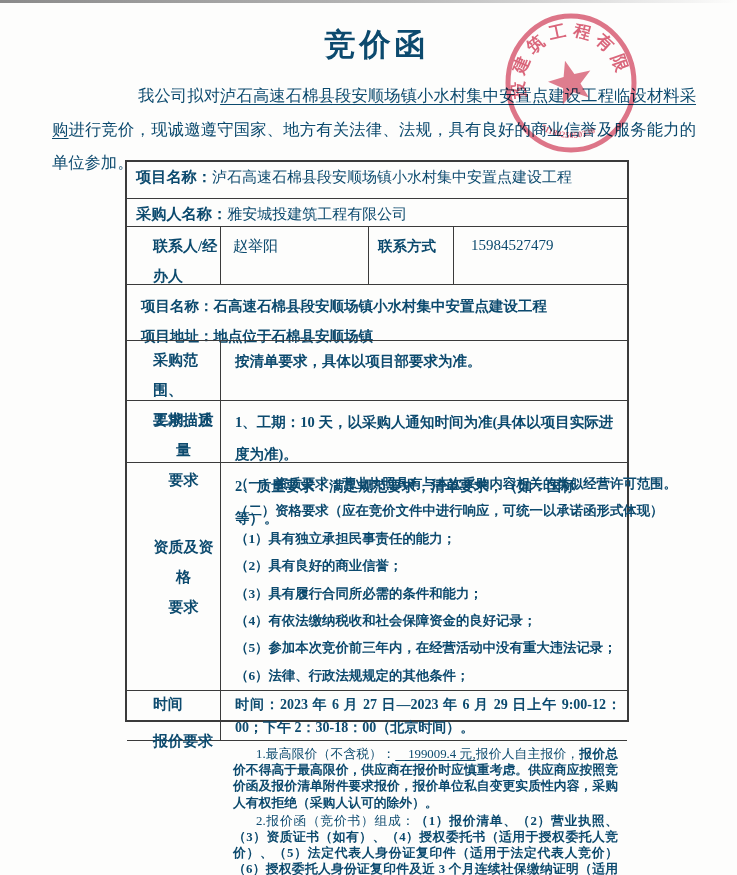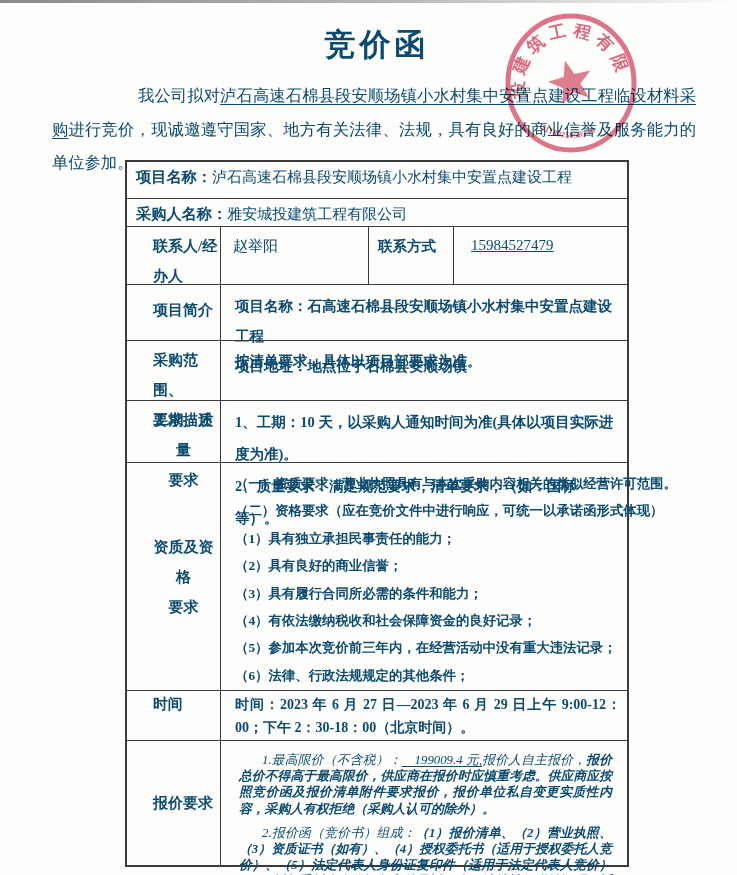--- a/index.html
+++ b/index.html
@@ -8,48 +8,48 @@
   .scan-edge-top{position:absolute;left:0;top:0;width:737px;height:3px;
         background:linear-gradient(to right,#8a8a8a 0%,#b9b9b9 55%,#e6e6e6 85%,transparent 100%);}
   .title{position:absolute;left:125px;top:24px;width:504px;text-align:center;
         font-size:31px;font-weight:bold;letter-spacing:4px;}
   .intro{position:absolute;left:52px;top:79px;width:644px;margin:0;
         font-size:16.3px;line-height:33.5px;text-align:justify;text-indent:86px;}
   .intro u{text-underline-offset:3px;}
   .stamp{position:absolute;left:495px;top:4px;width:152px;height:158px;
         opacity:.82;mix-blend-mode:multiply;pointer-events:none;}
   
-  .tbl{position:absolute;left:125px;top:160px;width:504px;height:707px;
+  .tbl{position:absolute;left:125px;top:160px;width:504px;height:562px;
         box-sizing:border-box;border:2px solid #3b3b3b;display:flex;flex-direction:column;}
   .row{display:flex;box-sizing:border-box;flex:0 0 auto;}
   .row+.row{border-top:1.6px solid #3b3b3b;}
   .r1{height:36px}.r2{height:28px}.r3{height:58px}.r4{height:56px}.r5{height:60px}
   .r6{height:62px}.r7{height:228px}.r8{height:50px}.r9{flex:1 1 auto;min-height:0;}
   .fullcell{flex:1;padding:5px 10px 0 9px;font-size:15px;}
   .fullcell b{font-size:15.2px;}
   .lbl{width:74px;flex:0 0 74px;box-sizing:border-box;border-right:1.6px solid #3b3b3b;
         font-weight:bold;font-size:15px;line-height:30px;padding:4px 2px 0 6px;margin-left:20px;}
   .lbl .l2c{text-align:center;}
   .lbl.vcenter{display:flex;flex-direction:column;justify-content:center;padding-top:0;}
   .lbl.hcenter{text-align:center;padding-left:2px;}
   .val{flex:1;box-sizing:border-box;padding:0 10px 0 14px;font-size:14.5px;}
   
   .c2{width:148px;flex:0 0 148px;box-sizing:border-box;border-right:1.6px solid #3b3b3b;
         padding:10px 4px 0 12px;font-size:15px;}
   .c3{width:85px;flex:0 0 85px;box-sizing:border-box;border-right:1.6px solid #3b3b3b;
         padding:10px 0 0 9px;font-weight:bold;font-size:14.5px;}
-  .c4{flex:1;padding:10px 0 0 17px;font-size:15px;text-decoration:underline;}
+  .c4{flex:1;padding:10px 0 0 17px;font-size:15px;}
   .v4{padding-top:6px;line-height:30px;font-weight:bold;}
   .v5{padding-top:11px;font-weight:bold;}
   .v6{padding-top:5px;line-height:32px;font-weight:bold;}
   .v7{padding-top:7px;font-size:13.4px;}
   .v7 .qline{line-height:27.4px;white-space:nowrap;font-weight:bold;}
   .v8{padding-top:2px;font-size:14px;font-weight:bold;line-height:23px;text-align:justify;padding-right:6px;}
   .v9{padding:3px 7px 0 10px;font-size:12.8px;line-height:16.2px;text-align:justify;}
-  .v9 p{margin:8px;text-indent:1.8em;font-style:italic;}
+  .v9 p{margin:2px;text-indent:1.8em;}
   .v9 u{white-space:pre-wrap;text-underline-offset:2px;}
   .lbl8{line-height:24px;padding-top:1px;font-size:14.8px;}
 </style>
 </head>
 <body>
 
 <div class="page">
   <div class="scan-edge-top"></div>
 
   <div class="title">竞价函</div>
@@ -85,21 +85,20 @@
       <div class="lbl">
         <div>联系人/经</div>
         <div>办人</div>
       </div>
       <div class="c2">赵举阳</div>
       <div class="c3">联系方式</div>
       <div class="c4">15984527479</div>
     </div>
 
     <div class="row r4">
-      <div class="lbl" style="padding-top:10px;">项目简介</div>
       <div class="val v4">
         <div>项目名称：石高速石棉县段安顺场镇小水村集中安置点建设工程</div>
         <div>项目地址：地点位于石棉县安顺场镇</div>
       </div>
     </div>
 
     <div class="row r5">
       <div class="lbl">
         <div>采购范围、</div>
         <div>要求描述</div>

